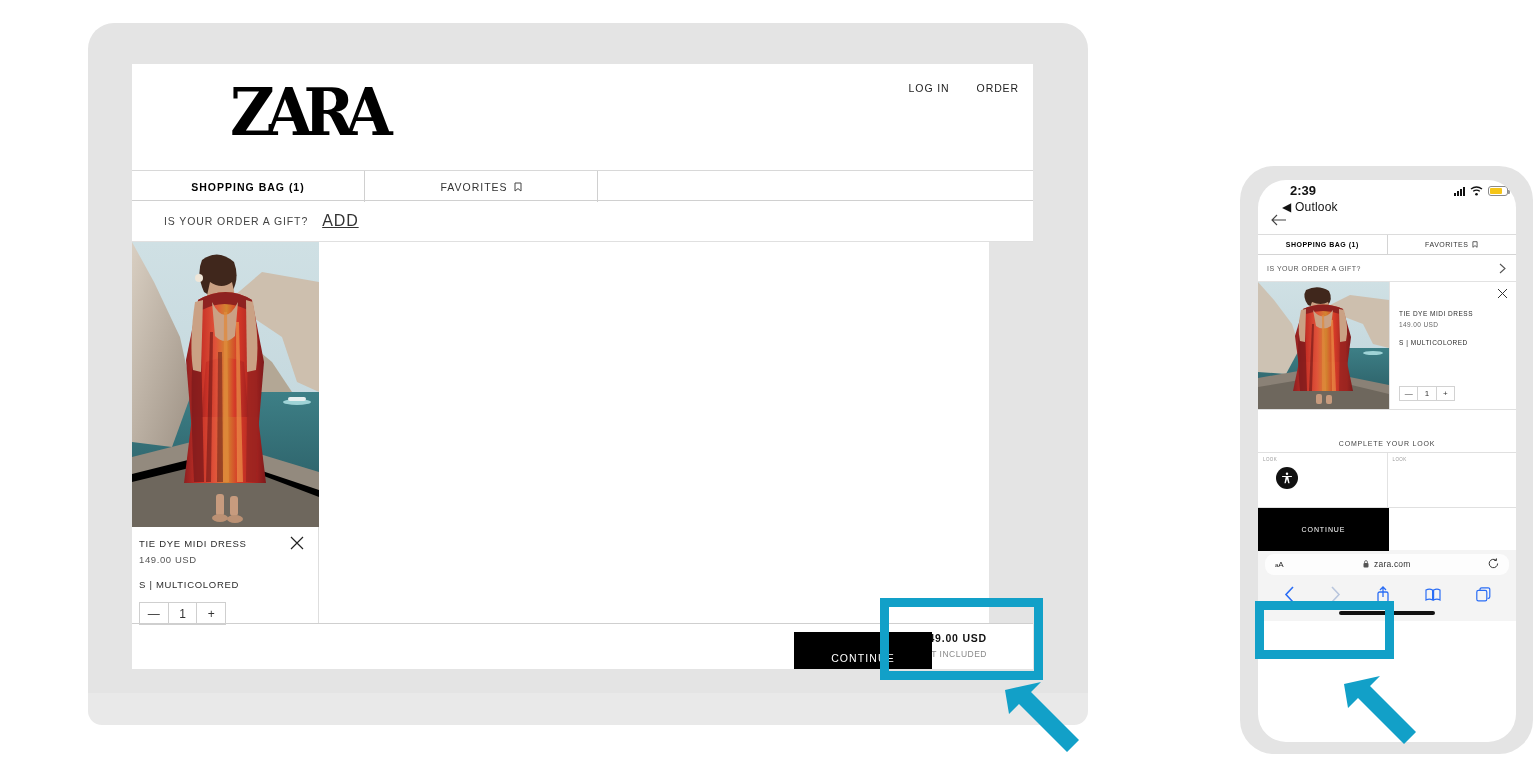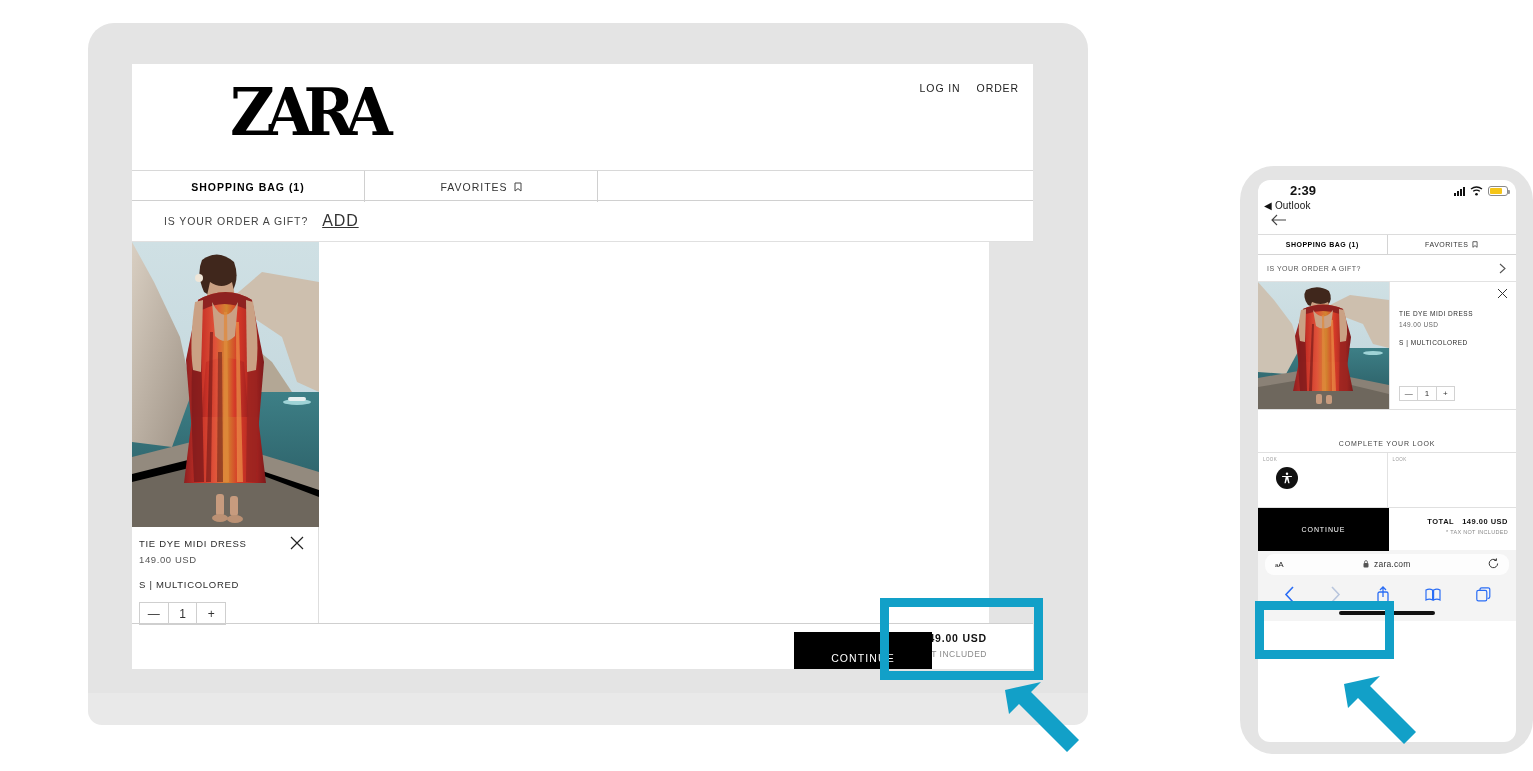--- a/index.html
+++ b/index.html
@@ -37,21 +37,21 @@
   .zlogo {
     position: absolute; left: 98px; top: 16px;
     font-family: "DejaVu Serif", "Liberation Serif", serif;
     font-size: 58px; font-weight: 700; color: #000;
     letter-spacing: -9px; line-height: 1;
     transform: scaleY(1.12) scaleX(1.06);
     transform-origin: left top;
   }
   .zhead-links {
     position: absolute; right: 14px; top: 18px;
-    display: flex; gap: 16px;
+    display: flex; gap: 27px;
   }
   .zhead-links span {
     font-size: 10.5px; letter-spacing: .9px; color: #222;
   }
 
   .ztabs { display: flex; border-top: 1px solid #d8d8d8; border-bottom: 1px solid #d0d0d0; height: 31px; }
   .ztab {
     flex: 0 0 233px; display: flex; align-items: center; justify-content: center;
     font-size: 10.5px; letter-spacing: 1px; color: #333;
     border-right: 1px solid #d0d0d0; height: 31px;
@@ -108,30 +108,30 @@
   }
 
   
   #phone-device { position: absolute; left: 1240px; top: 166px; width: 293px; height: 588px; }
   .phone-body {
     position: absolute; left: 0; top: 0; width: 293px; height: 588px;
     background: #e4e4e4; border-radius: 34px;
   }
   .phone-screen {
     position: absolute; left: 18px; top: 14px; width: 258px; height: 562px;
-    background: #fff; border-radius: 12px; overflow: hidden;
+    background: #fff; border-radius: 28px; overflow: hidden;
   }
   .pstatus { position: relative; height: 31px; }
   .ptime {
     position: absolute; left: 32px; top: 3px;
     font-size: 13px; font-weight: 700; color: #111;
   }
   .pback-app {
-    position: absolute; left: 6px; top: 20px;
-    font-size: 10px; color: #111; letter-spacing: .2px; text-align: center;
+    position: absolute; left: 24px; top: 20px;
+    font-size: 12px; color: #111; letter-spacing: .2px; text-align: center;
   }
   .pstat-right { position: absolute; right: 8px; top: 6px; display: flex; align-items: center; gap: 5px; }
   .sig-bars { display: flex; align-items: flex-end; gap: 1px; height: 9px; }
   .sig-bars i { width: 2px; background: #111; display: block; }
   .battery {
     width: 20px; height: 10px; border: 1px solid #8a8a8a; border-radius: 3px;
     position: relative; padding: 1px;
   }
   .battery::after {
     content: ''; position: absolute; right: -3px; top: 3px;
@@ -501,26 +501,20 @@
         </div>
         <div class="plook">
           <span class="plook-label">LOOK</span>
         </div>
       </div>
 
       <div class="pfoot">
         <div class="pcontinue">
           <span>CONTINUE</span>
         </div>
-        <div class="ptotal">
-          <div class="ptotal-line">
-            <span class="tlabel">TOTAL</span><span>149.00 USD</span>
-          </div>
-          <div class="ptax">* TAX NOT INCLUDED</div>
-        </div>
       </div>
 
       <div class="psafari">
         <div class="psafari-bar">
           <span class="psafari-aa">
             <span class="small">a</span>A
           </span>
           <span class="psafari-url">
             <svg width="6" height="8" viewBox="0 0 6 8" style="vertical-align:-1px;margin-right:2px">
               <rect x="0.5" y="3" width="5" height="4.4" rx="1" fill="#555"></rect>

